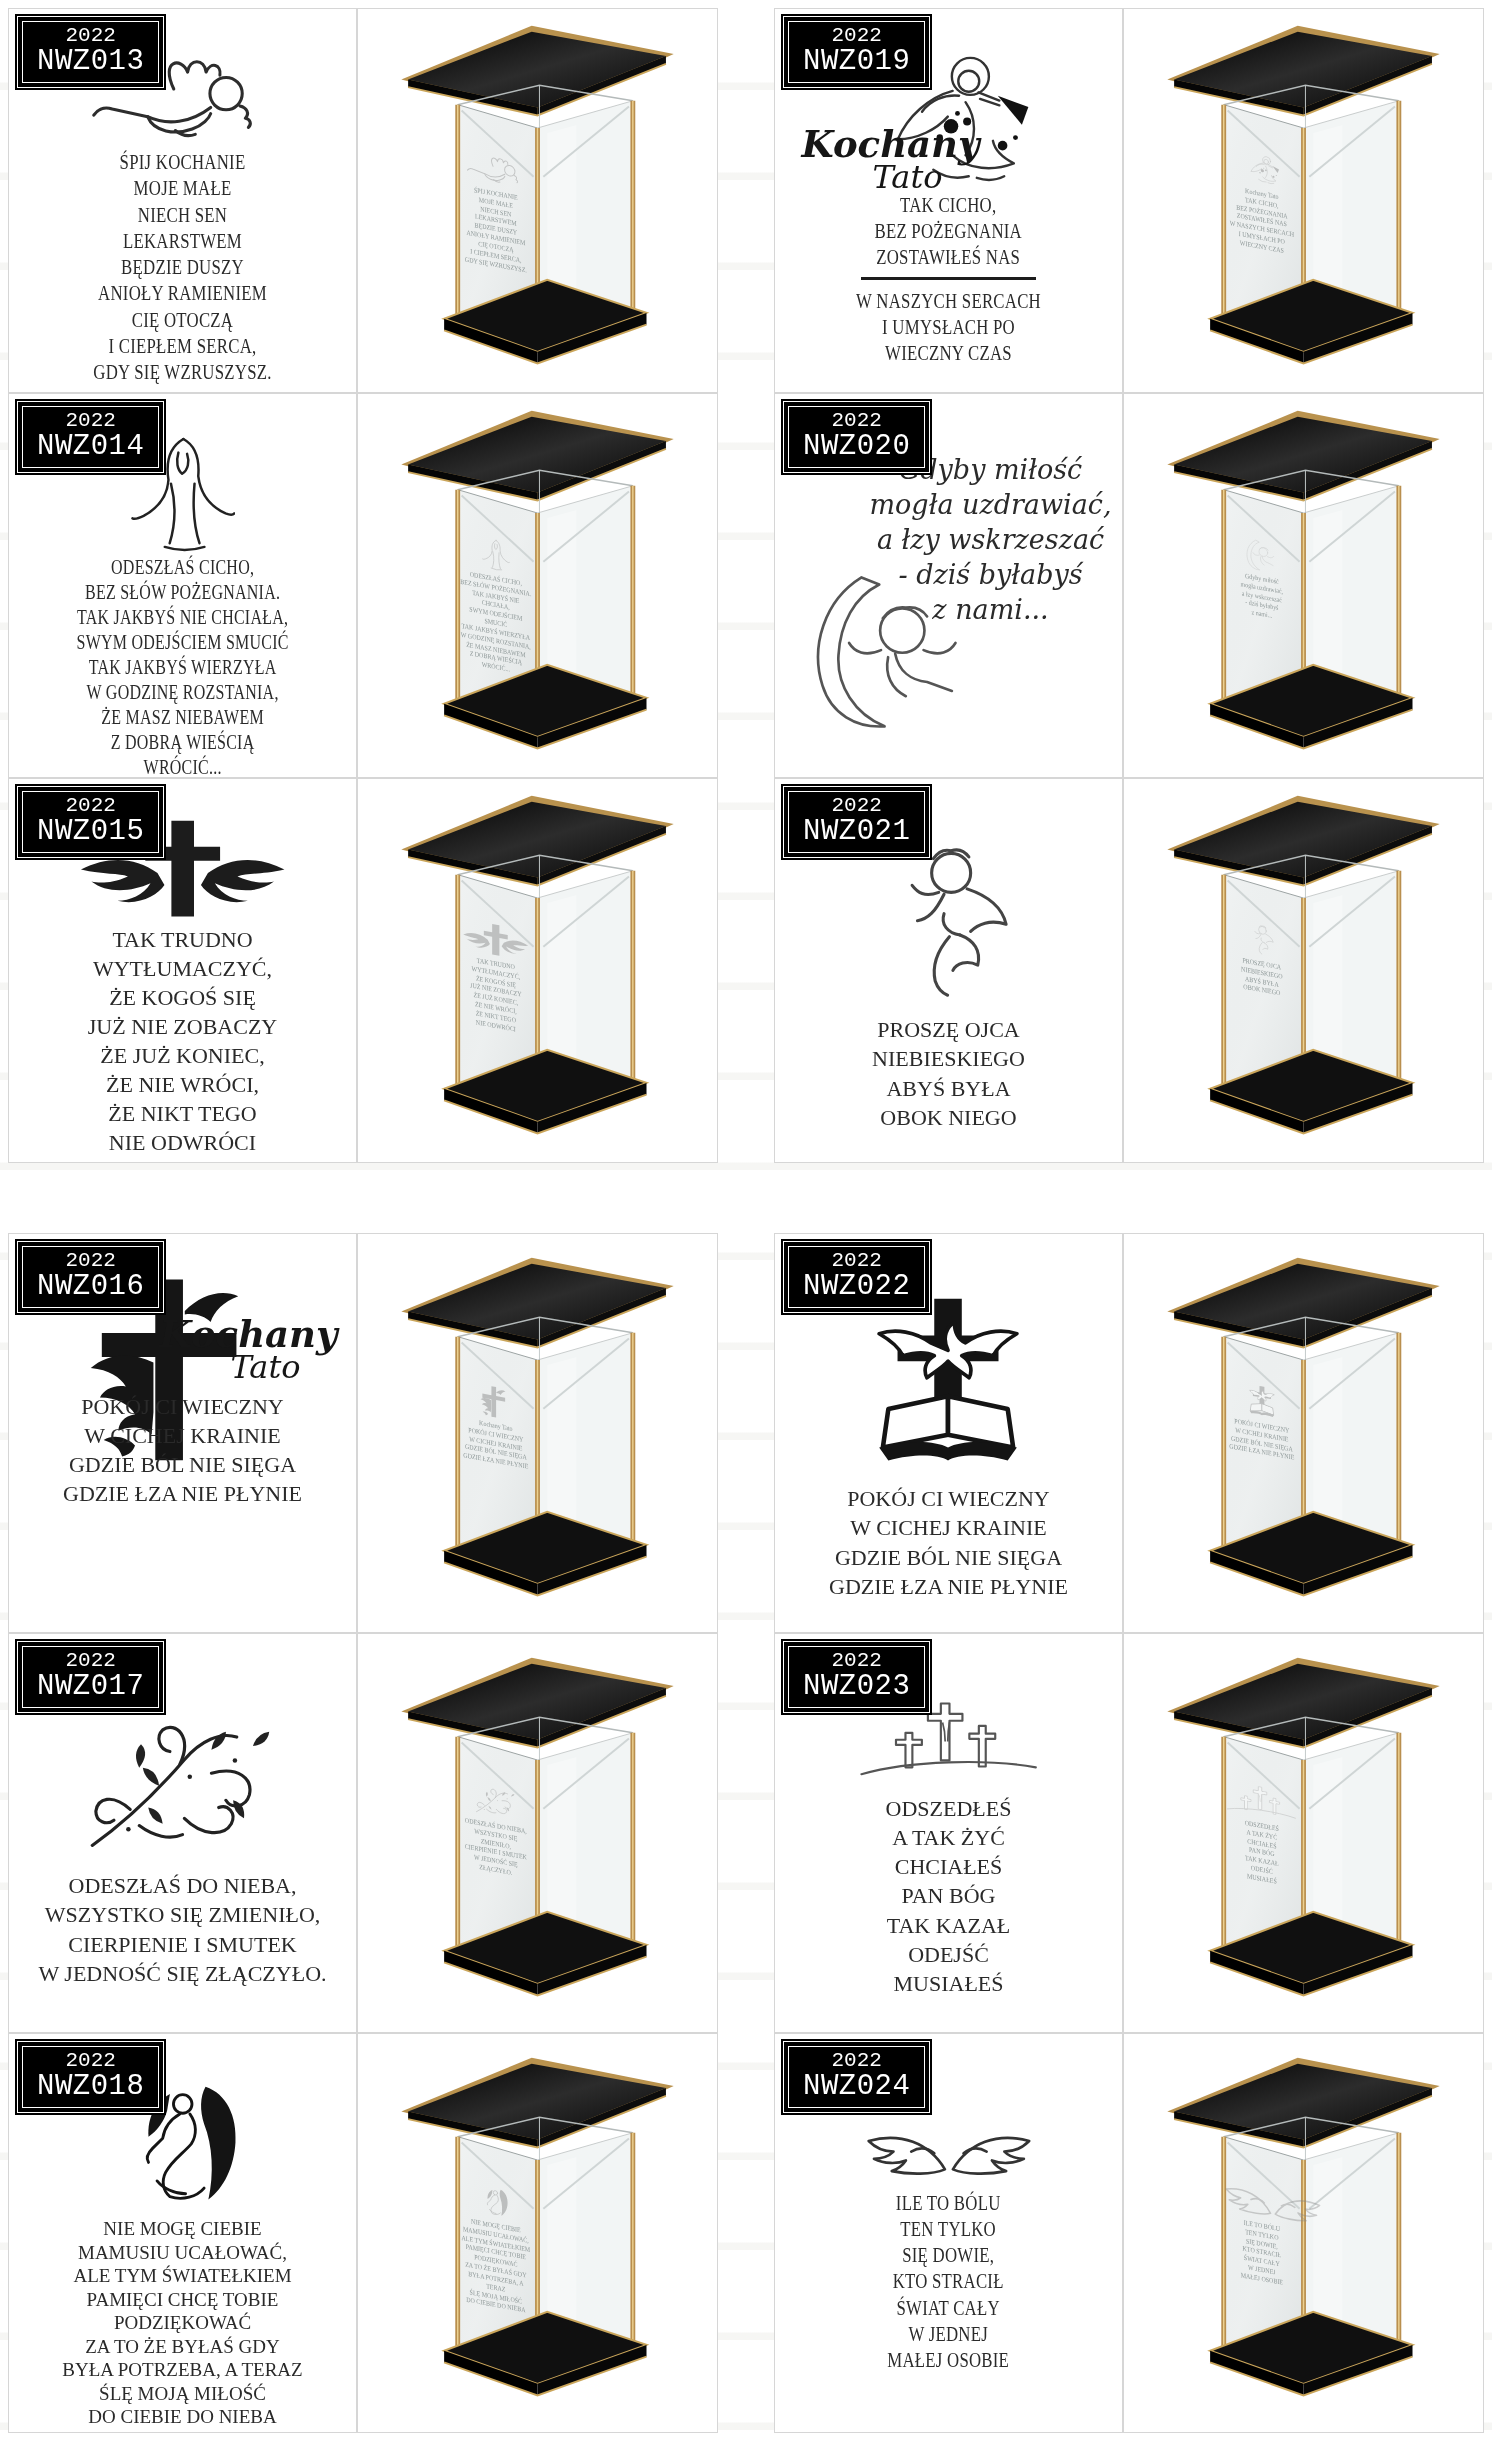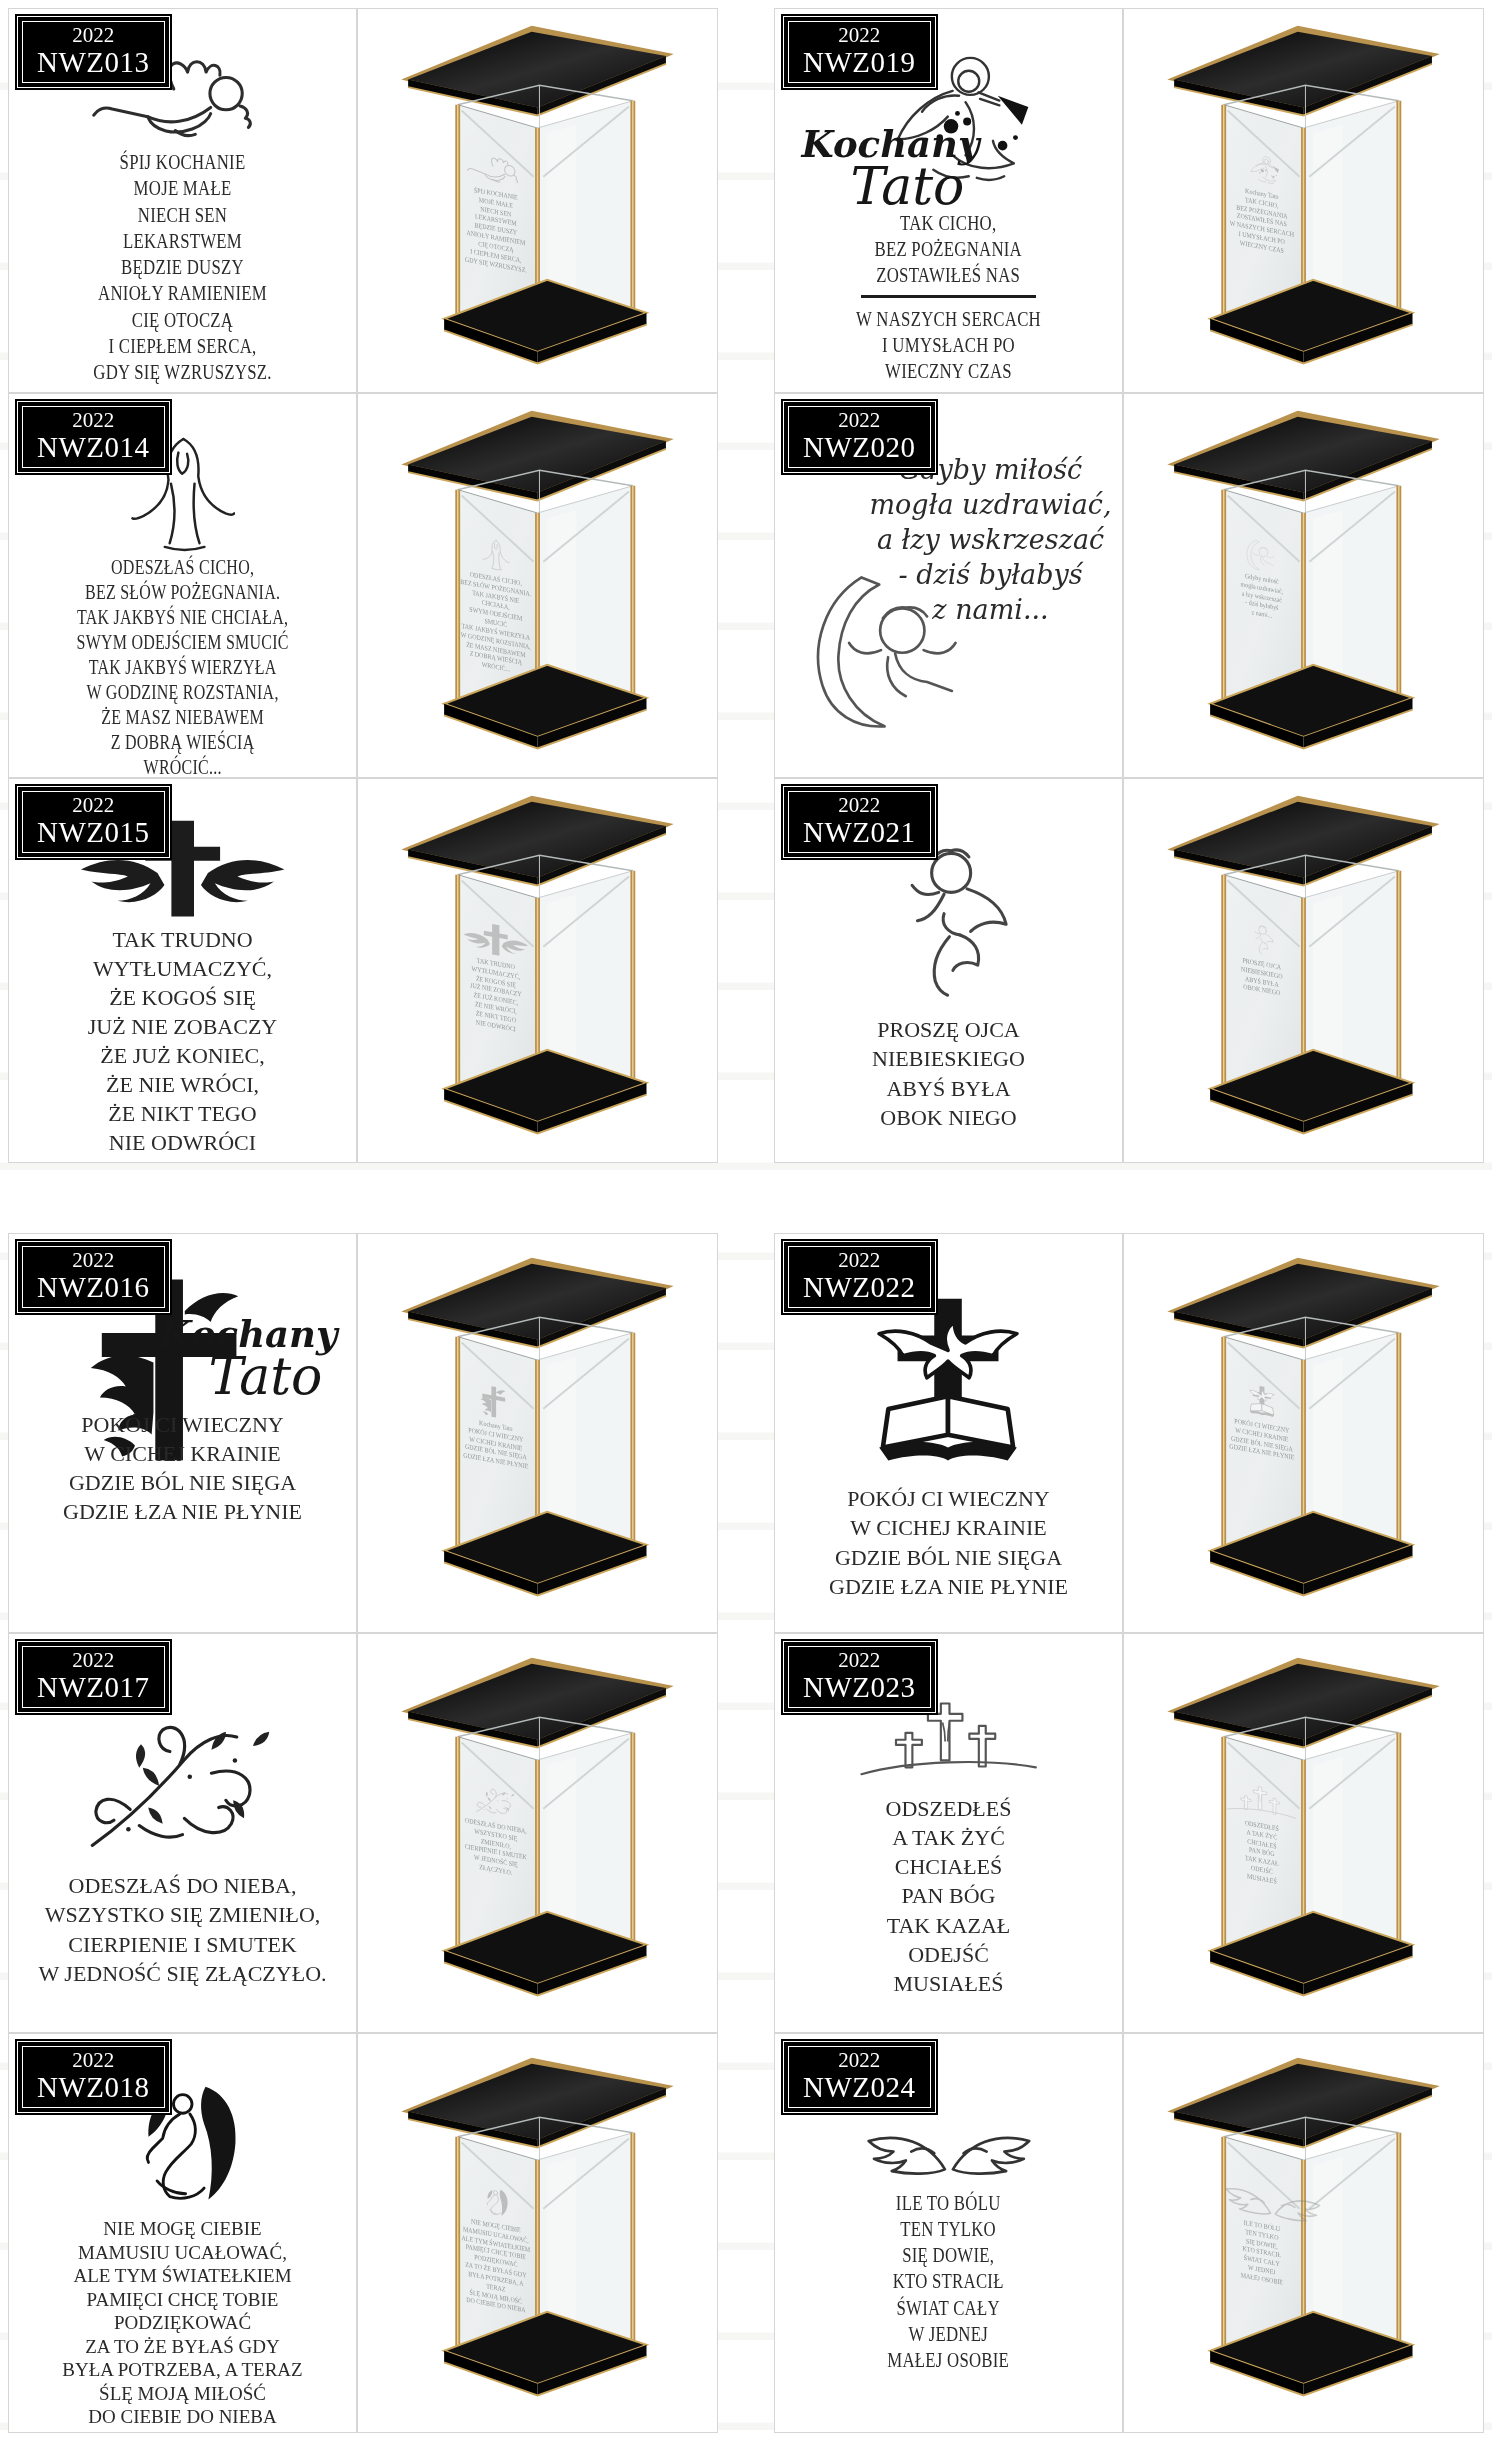--- a/index.html
+++ b/index.html
@@ -10,36 +10,36 @@
   .row{display:flex;}
   #block-1 .row{height:385px;}
   #block-2 .row{height:400px;}
   .cell{border:1px solid #d6d6d6;background:#fff;box-sizing:border-box;position:relative;overflow:hidden;}
   .design-cell{width:349px;display:flex;flex-direction:column;align-items:center;justify-content:flex-start;padding:40px 8px 8px;}
   .photo-cell{width:361px;display:flex;align-items:center;justify-content:center;}
   .spacer{width:56px;flex:0 0 auto;}
   
   .badge{position:absolute;top:5px;left:6px;background:#000;z-index:5;
          box-shadow:inset 0 0 0 2px #000, inset 0 0 0 3px #fff, inset 0 0 0 5px #000;padding:7px;}
-  .badge-inner{border:1px solid #fff;padding:2px 14px 4px;text-align:center;color:#fff;}
+  .badge-inner{border:1px solid #fff;padding:2px 14px 4px;text-align:center;color:#fff;font-family:Liberation Mono, monospace;}
   .badge-year{font-size:21px;line-height:1.1;}
   .badge-code{font-size:29px;line-height:1.05;letter-spacing:0.5px;}
   
   .illus{flex:0 0 auto;display:flex;justify-content:center;z-index:1;}
   .illus svg{height:149px;width:auto;}
   
   .verse{text-align:center;color:#2a2a2a;z-index:2;}
   .verse .vline{display:block;}
   .style-condensed .vline{font-size:21px;line-height:1.25;transform:scaleX(.8);letter-spacing:0.3px;}
   .style-serif .vline{font-size:22px;line-height:1.32;}
   .style-script .vline{font-size:27px;line-height:1.3;font-style:italic;font-family:"DejaVu Serif",serif;}
   .verse-divider{width:175px;border-top:3px solid #1c1c1c;margin:6px auto 8px;}
   .script-title{font-family:"DejaVu Serif",serif;font-style:italic;color:#161616;text-align:center;z-index:3;}
   .script-l1{font-size:37px;line-height:1;font-weight:bold;}
-  .script-l2{font-size:52px;line-height:.9;margin-left:34px;}
+  .script-l2{font-size:32px;line-height:.9;margin-left:34px;}
   
   .item-NWZ013 .illus svg{height:100px;}
   .item-NWZ019 .illus svg{height:149px;}
   .item-NWZ019 .script-title{margin-top:-72px;transform:translateX(-58px);}
   .item-NWZ014 .illus svg{height:121px;}
   .item-NWZ014 .vline{font-size:20px;}
   .item-NWZ020 .verse{order:1;transform:translateX(42px);margin-top:18px;}
   .item-NWZ020 .illus{order:2;margin-top:-62px;transform:translateX(-52px);}
   .item-NWZ020 .illus svg{height:164px;}
   .item-NWZ015 .illus svg{height:100px;margin-bottom:6px;}

